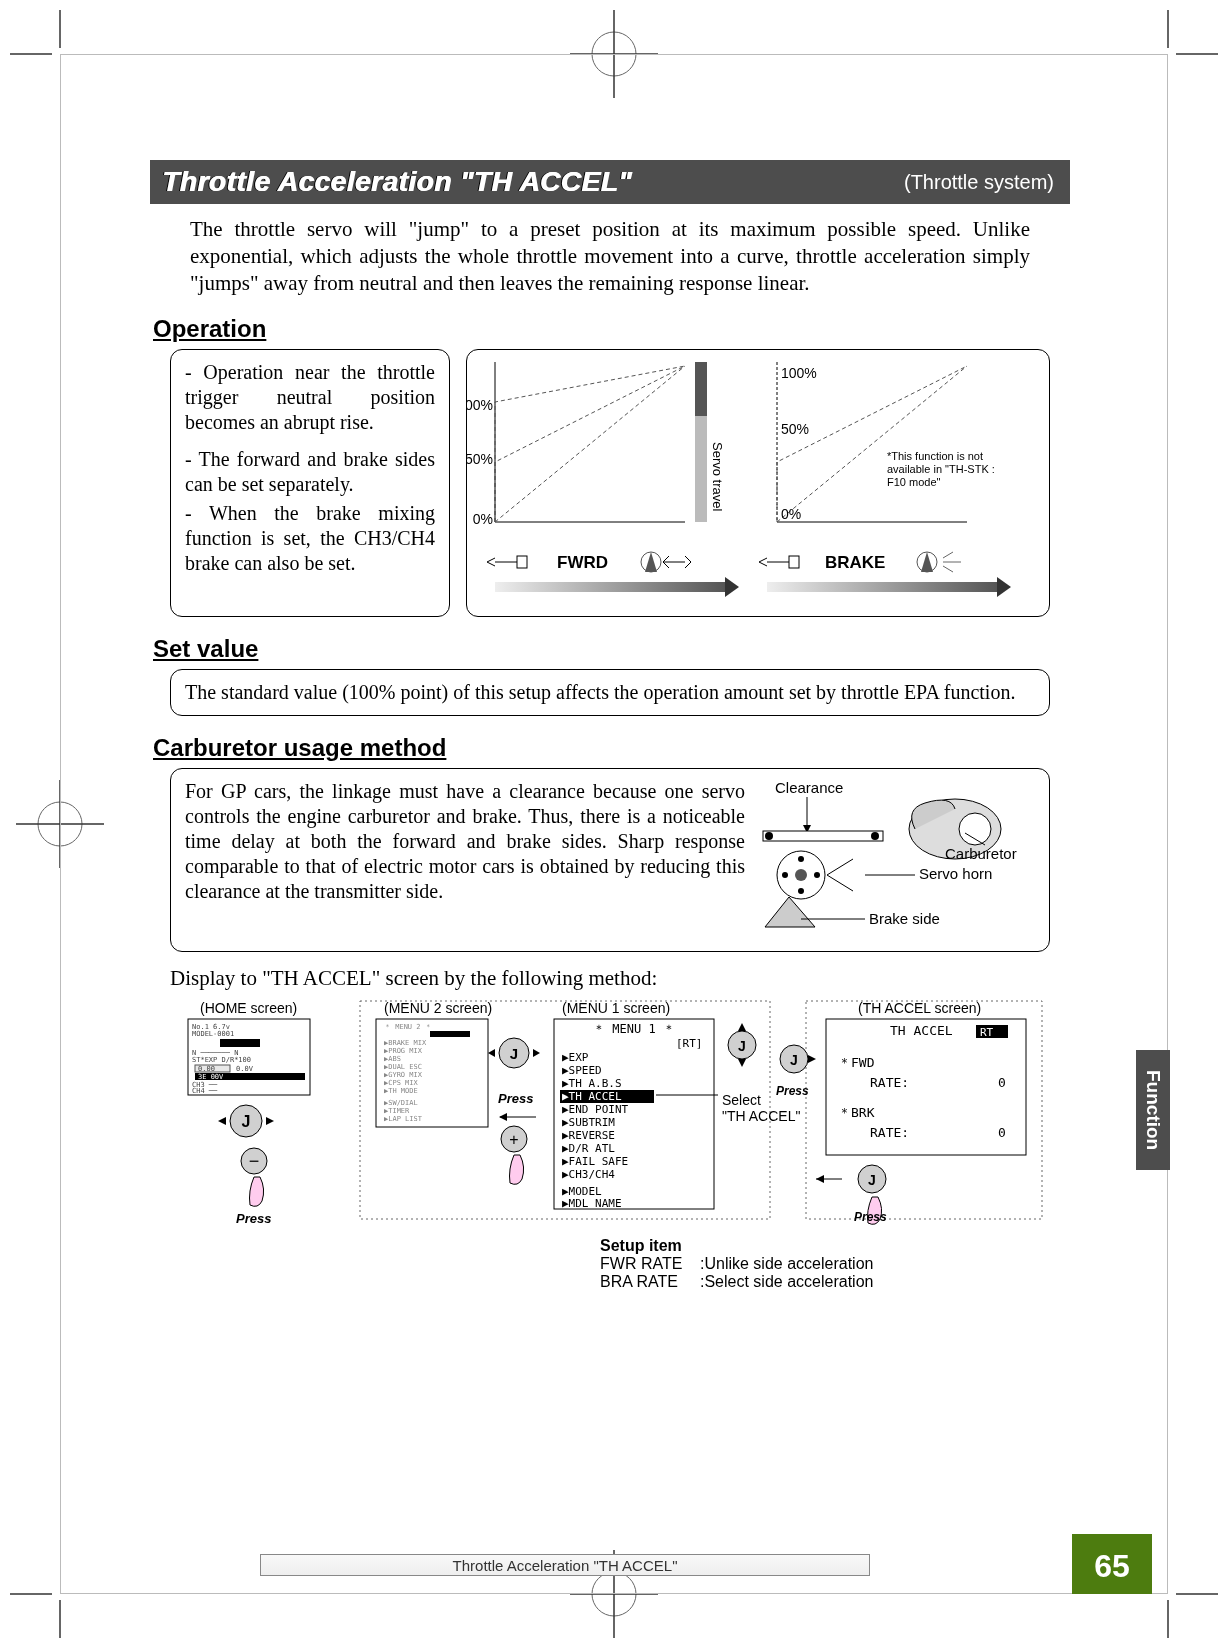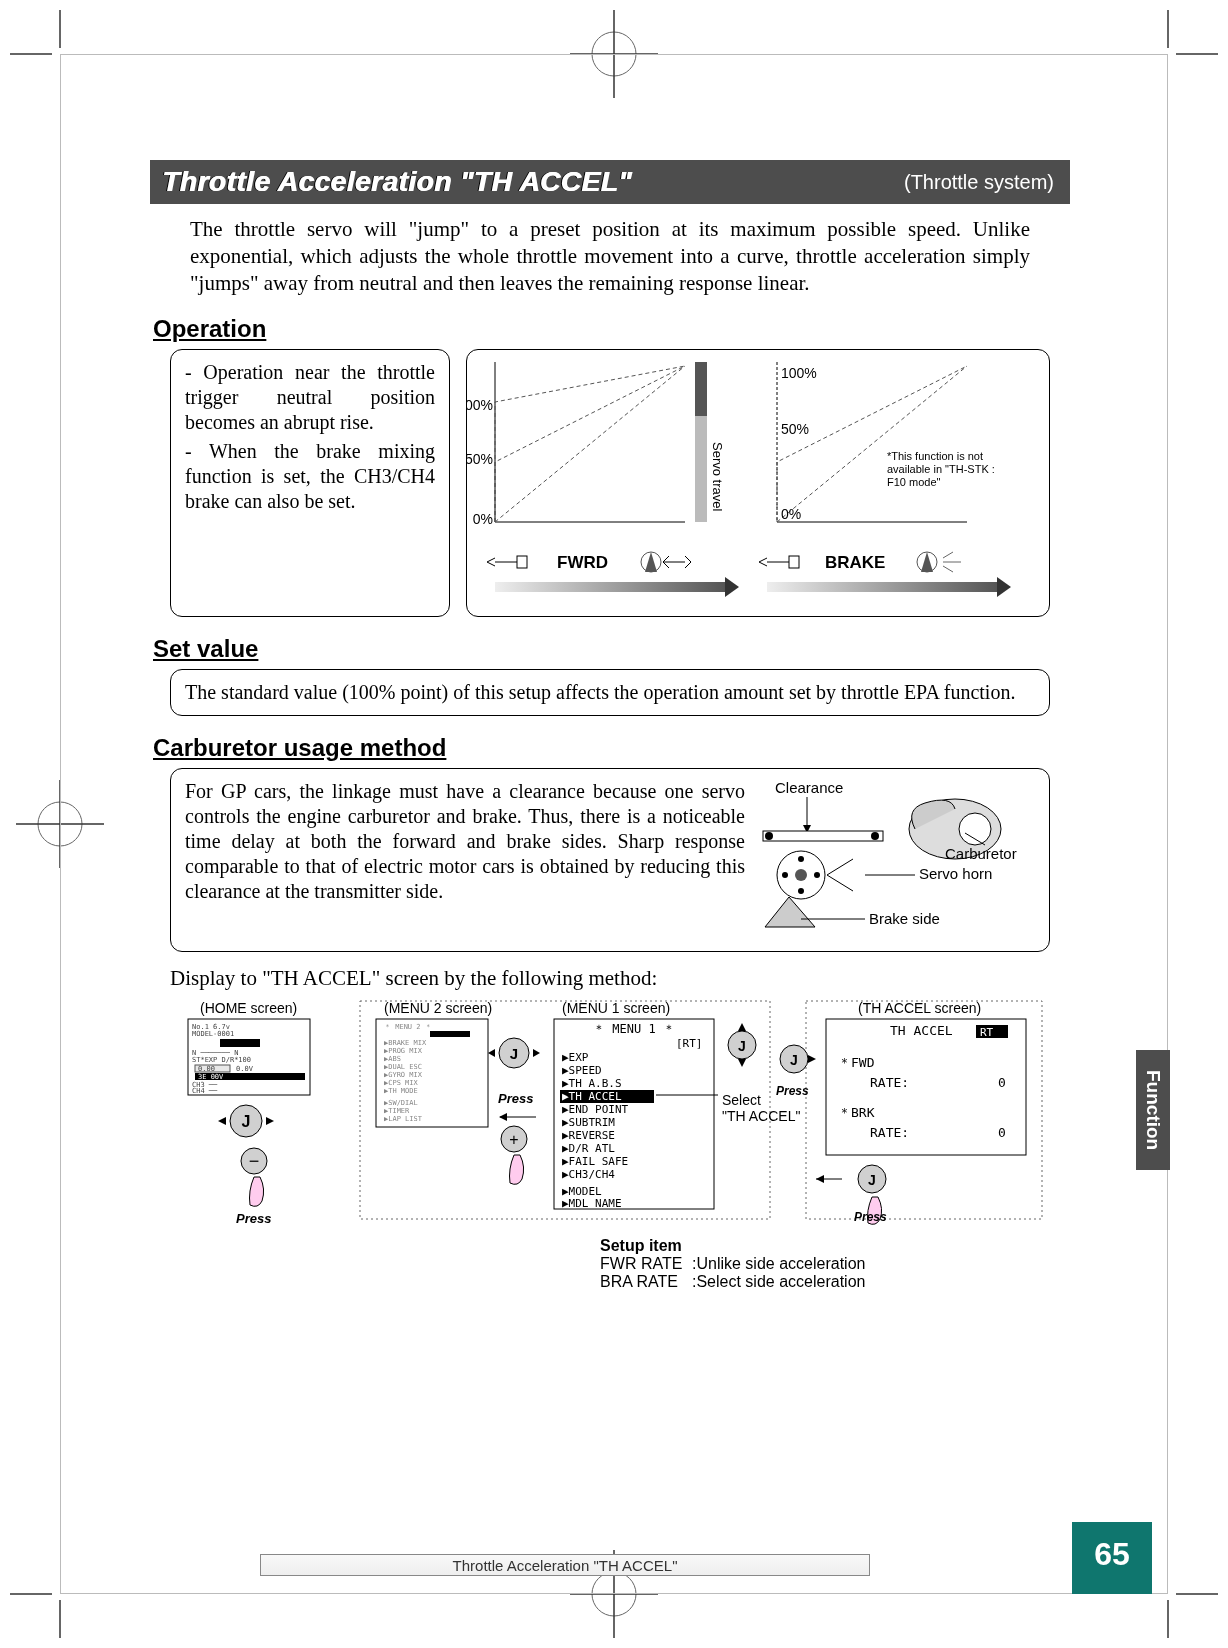--- a/index.html
+++ b/index.html
@@ -91,21 +91,21 @@
     height: 230px;
     position: relative;
   }
 
   .setup-block {
     margin: 12px 0 0 450px;
     font-family: Arial, Helvetica, sans-serif;
     font-size: 16px;
   }
   .setup-block .hd { font-weight: bold; }
-  .setup-block .row { display: flex; }
+  .setup-block .row { display: flex; gap: 8px; }
   .setup-block .lbl { width: 92px; }
 
   .footer-bar {
     position: absolute;
     left: 260px;
     bottom: 72px;
     width: 610px;
     height: 22px;
     border: 1px solid #888;
     text-align: center;
@@ -113,22 +113,22 @@
     font-size: 15px;
     line-height: 22px;
     color: #333;
     background: linear-gradient(#f8f8f8, #eee);
   }
   .pagenum {
     position: absolute;
     right: 76px;
     bottom: 54px;
     width: 80px;
-    height: 72px;
-    background: #0f766e;
+    height: 60px;
+    background: #4d7c0f;
     color: #fff;
     font-family: Arial, Helvetica, sans-serif;
     font-size: 32px;
     font-weight: bold;
     text-align: center;
     line-height: 64px;
   }
   .side-tab {
     position: absolute;
     right: 58px;
@@ -182,21 +182,22 @@
   <div class="title-bar">
     <span class="main">Throttle Acceleration  "TH ACCEL"</span>
     <span class="sub">(Throttle system)</span>
   </div>
 
   <p class="body-text">The throttle servo will "jump" to a preset position at its maximum possible speed. Unlike exponential, which adjusts the whole throttle movement into a curve, throttle acceleration simply "jumps" away from neutral and then leaves the remaining response linear.</p>
 
   <div class="heading-op">Operation</div>
   <div class="row1">
     <div class="box op-box">
-      <p style="margin-bottom:4px">- Operation near the throttle trigger neutral position becomes an abrupt rise.</p>
+      <p style="margin-bottom:12px">- Operation near the throttle trigger neutral position becomes an abrupt rise.</p>
+      <p style="margin-bottom:4px">- The forward and brake sides can be set separately.</p>
       <p>- When the brake mixing function is set, the CH3/CH4 brake can also be set.</p>
     </div>
     <div class="graph-box">
       <svg width="580" height="264" viewBox="0 0 580 264" style="position:absolute;left:0;top:0">
 
         <g transform="translate(28,12)">
           <line x1="0" y1="0" x2="0" y2="160" stroke="#000" stroke-width="1"></line>
           <line x1="0" y1="160" x2="190" y2="160" stroke="#000" stroke-width="1"></line>
 
           <line x1="0" y1="160" x2="190" y2="4" stroke="#555" stroke-dasharray="4 3"></line>

